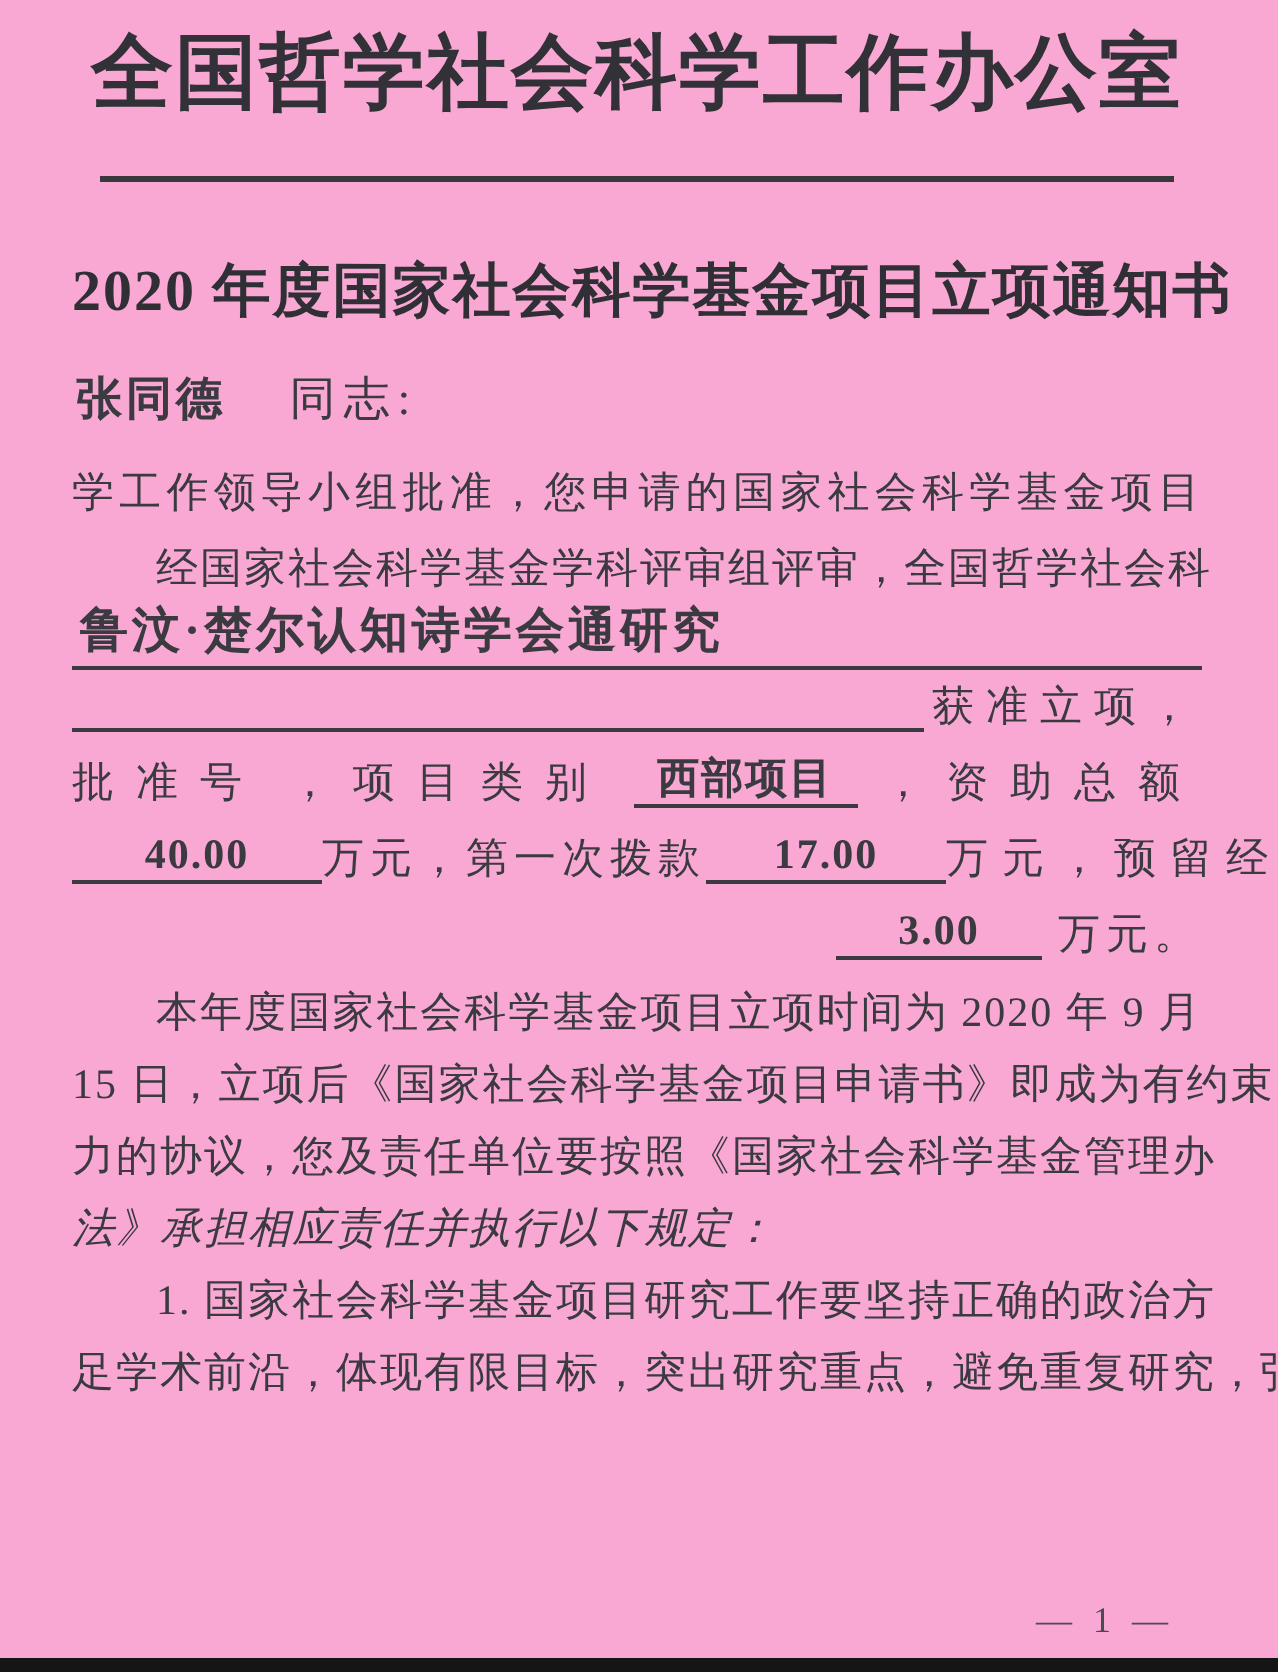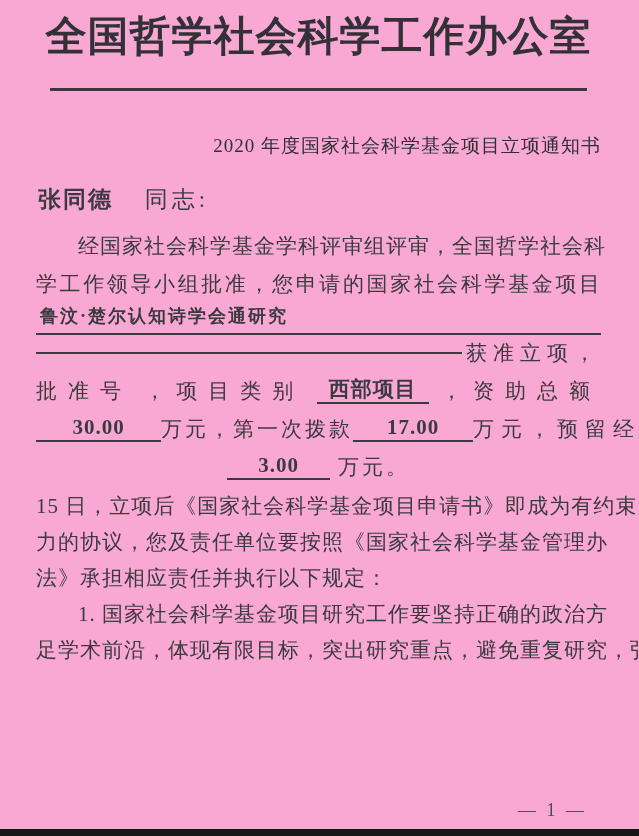--- a/index.html
+++ b/index.html
@@ -23,22 +23,22 @@
     white-space:nowrap;
   }
   .head-rule{
     margin:28px auto 0;
     width:537px;height:3px;
     background:#39383d;
   }
   .doc-title{
     margin-top:38px;
     text-align:right;
-    font-size:19px;line-height:34px;
-    font-weight:400;
+    font-size:29px;line-height:34px;
+    font-weight:700;
     color:#302f35;
     letter-spacing:1px;
     white-space:nowrap;
   }
   .salutation{
     margin-top:22px;
     height:30px;
     font-size:23px;line-height:30px;
   }
   .recipient{font-weight:600;letter-spacing:2px;margin-left:2px;}
@@ -46,43 +46,43 @@
   .bodytext{font-size:21px;}
   .intro{margin-top:12px;}
   .jline{
     line-height:38px;
     text-align:justify;
     text-align-last:justify;
     letter-spacing:1px;
     white-space:nowrap;
   }
   .jline.indent{text-indent:2em;}
-  .jline.left-last{text-align-last:left;white-space:normal;}
+  .jline.left-last{text-align-last:left;white-space:normal;font-style:italic;}
   .project-line{
     height:30px;
     border-bottom:2px solid #3b3a40;
-    font-size:18px;line-height:26px;
+    font-size:24px;line-height:26px;
     font-weight:600;
     letter-spacing:2px;
     padding-left:4px;
   }
   .approval-row{
     margin-top:5px;
-    display:flex;align-items:center;
+    display:flex;align-items:flex-end;
     height:26px;
     font-size:21px;
   }
   .approval-blank{flex:1;border-bottom:2px solid #3b3a40;margin-right:4px;}
   .approval-text{letter-spacing:6px;line-height:26px;white-space:nowrap;}
   .grant-row{
     display:flex;align-items:flex-end;justify-content:space-between;
     height:38px;
     font-size:21px;line-height:26px;
   }
-  .grant-row.last{justify-content:center;}
+  .grant-row.last{justify-content:flex-end;}
   .g-label{white-space:nowrap;}
   .ls-wide{letter-spacing:11px;}
   .ls-med{letter-spacing:3px;}
   .ls-med2{letter-spacing:7px;}
   .blank{
     display:inline-block;
     border-bottom:2px solid #3b3a40;
     text-align:center;
     font-weight:700;
     letter-spacing:1px;
@@ -121,51 +121,52 @@
     <div class="head-rule"></div>
 
     <div class="doc-title">2020 年度国家社会科学基金项目立项通知书</div>
 
     <div class="salutation">
       <span class="recipient">张同德</span>
       <span class="comrade">同志:</span>
     </div>
 
     <div class="bodytext intro">
+      <div class="jline">学工作领导小组批准，您申请的国家社会科学基金项目</div>
       <div class="jline indent">经国家社会科学基金学科评审组评审，全国哲学社会科</div>
-      <div class="jline">学工作领导小组批准，您申请的国家社会科学基金项目</div>
     </div>
 
     <div class="project-line">鲁汶·楚尔认知诗学会通研究</div>
 
     <div class="approval-row">
       <span class="approval-blank"></span>
       <span class="approval-text">获准立项，</span>
     </div>
 
     <div class="bodytext">
       <div class="grant-row">
         <span class="g-label ls-wide">批准号</span>
         <span class="g-label ls-wide">，项目类别</span>
         <span class="blank w112">西部项目</span>
         <span class="g-label ls-wide">，资助总额</span>
       </div>
       <div class="grant-row">
-        <span class="blank w125">30.00</span>
+        <span class="blank w125">40.00</span>
         <span class="g-label ls-med">万元，第一次拨款</span>
         <span class="blank w120">17.00</span>
         <span class="g-label ls-med2">万元，预留经费</span>
       </div>
       <div class="grant-row last">
         <span class="blank w103">3.00</span>
         <span class="g-label ls-med" style="margin-left:8px;">万元。</span>
       </div>
     </div>
 
     <div class="bodytext terms">
+      <div class="jline indent">本年度国家社会科学基金项目立项时间为 2020 年 9 月</div>
       <div class="jline">15 日，立项后《国家社会科学基金项目申请书》即成为有约束</div>
       <div class="jline">力的协议，您及责任单位要按照《国家社会科学基金管理办</div>
       <div class="jline left-last">法》承担相应责任并执行以下规定：</div>
     </div>
 
     <div class="bodytext rules">
       <div class="jline indent">1. 国家社会科学基金项目研究工作要坚持正确的政治方</div>
       <div class="jline">足学术前沿，体现有限目标，突出研究重点，避免重复研究，弘</div>
     </div>
 

